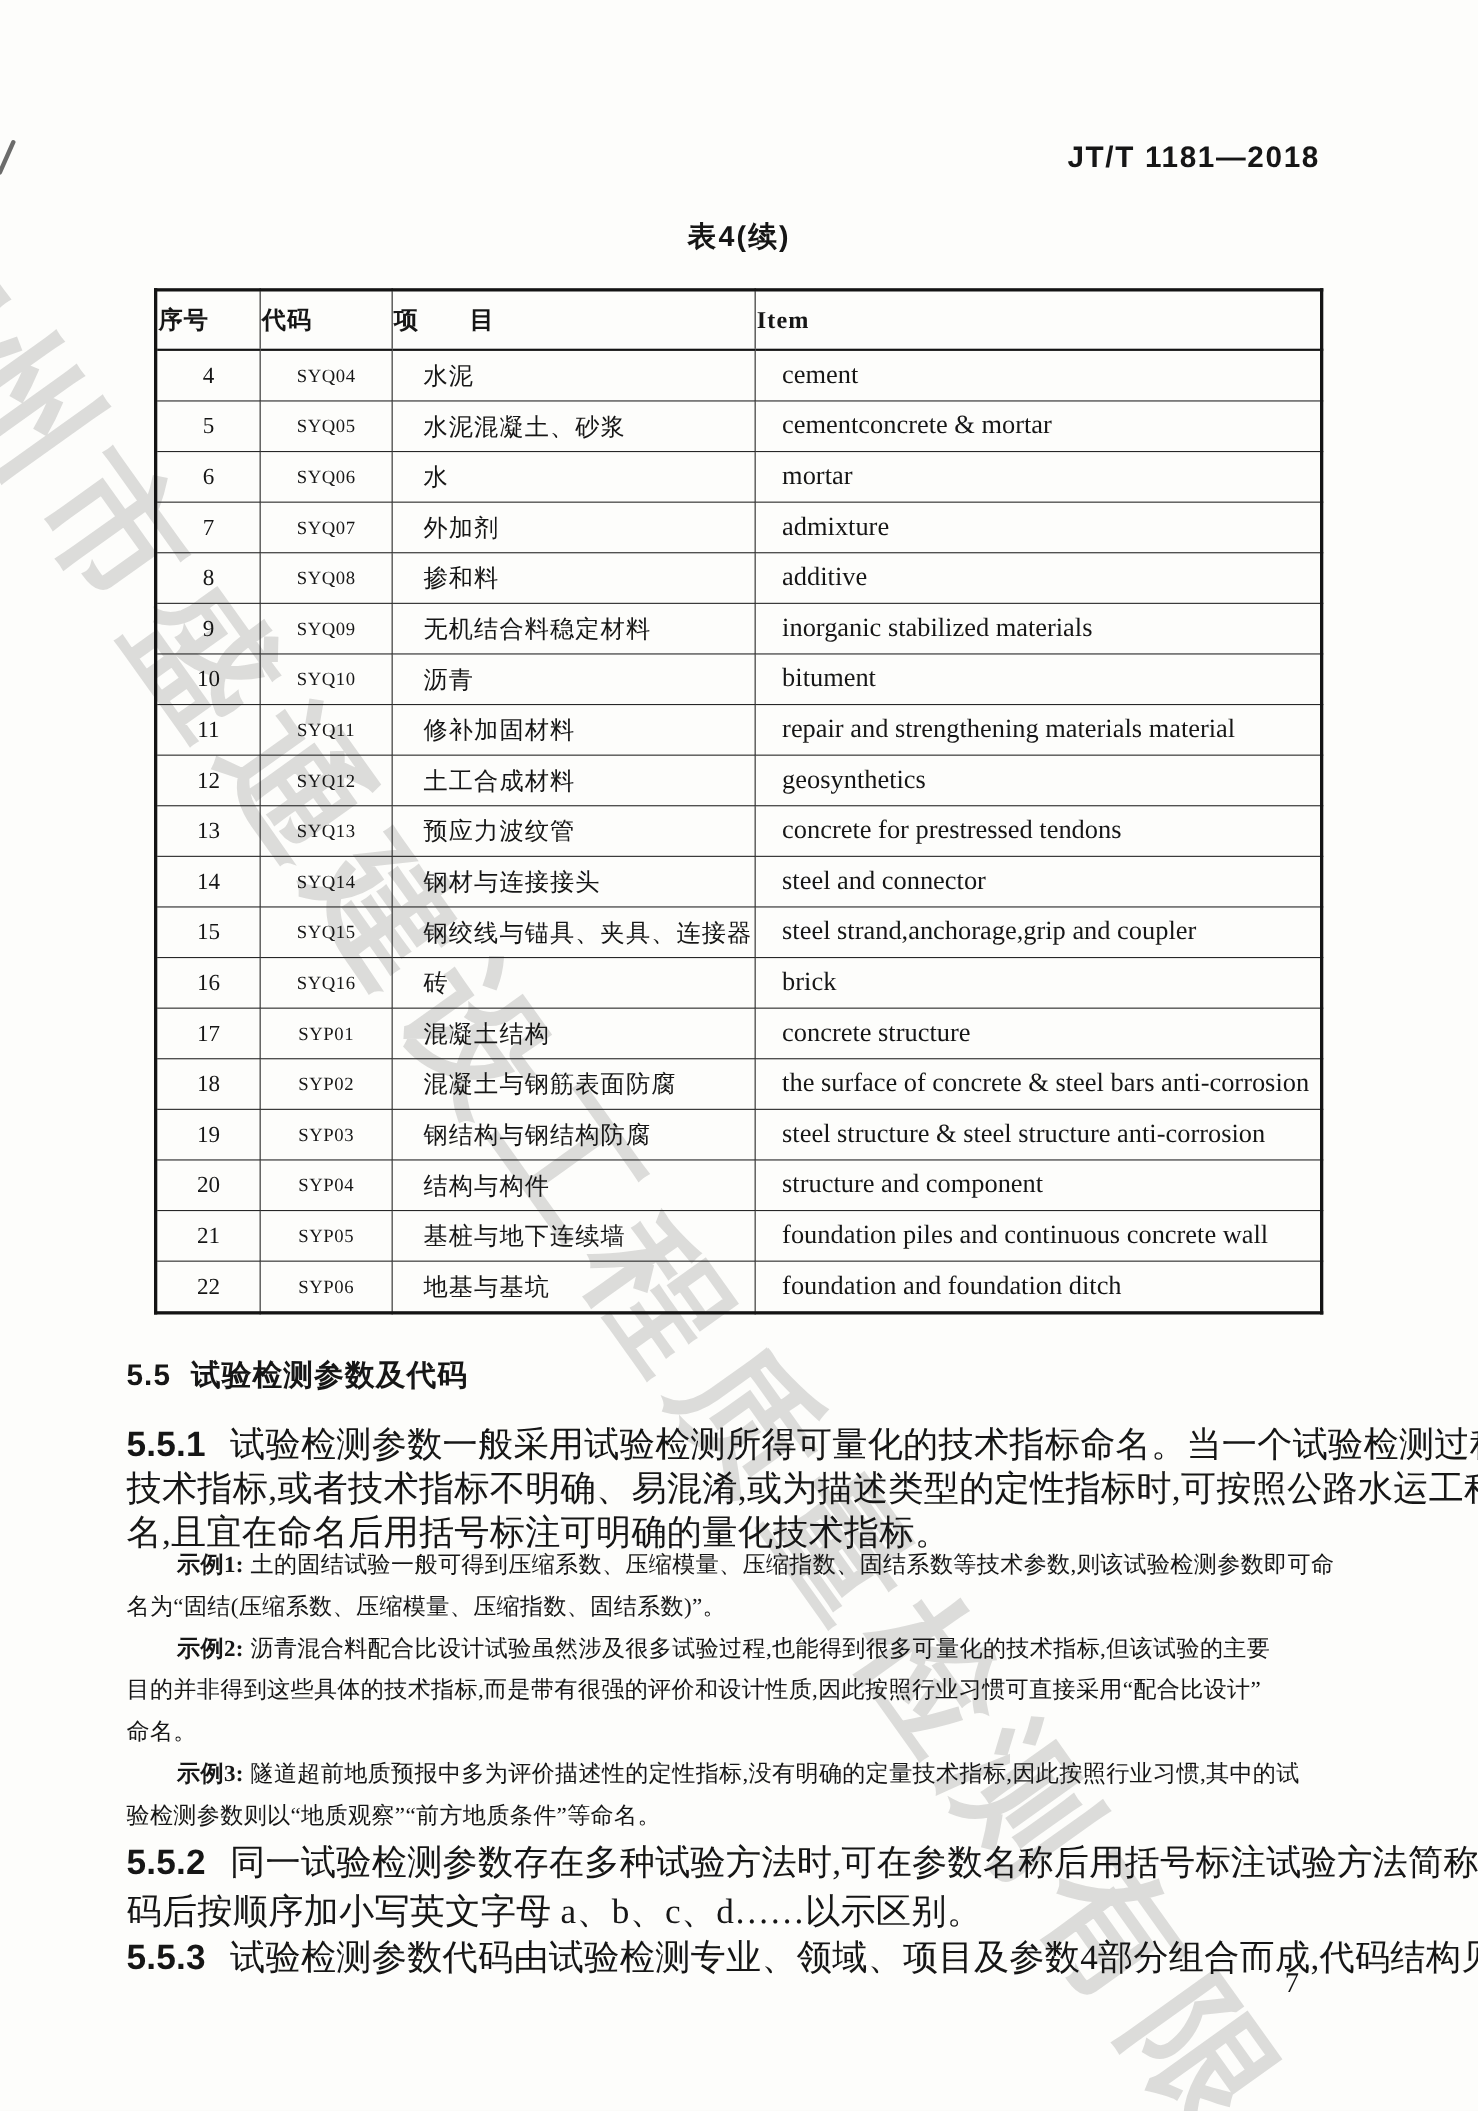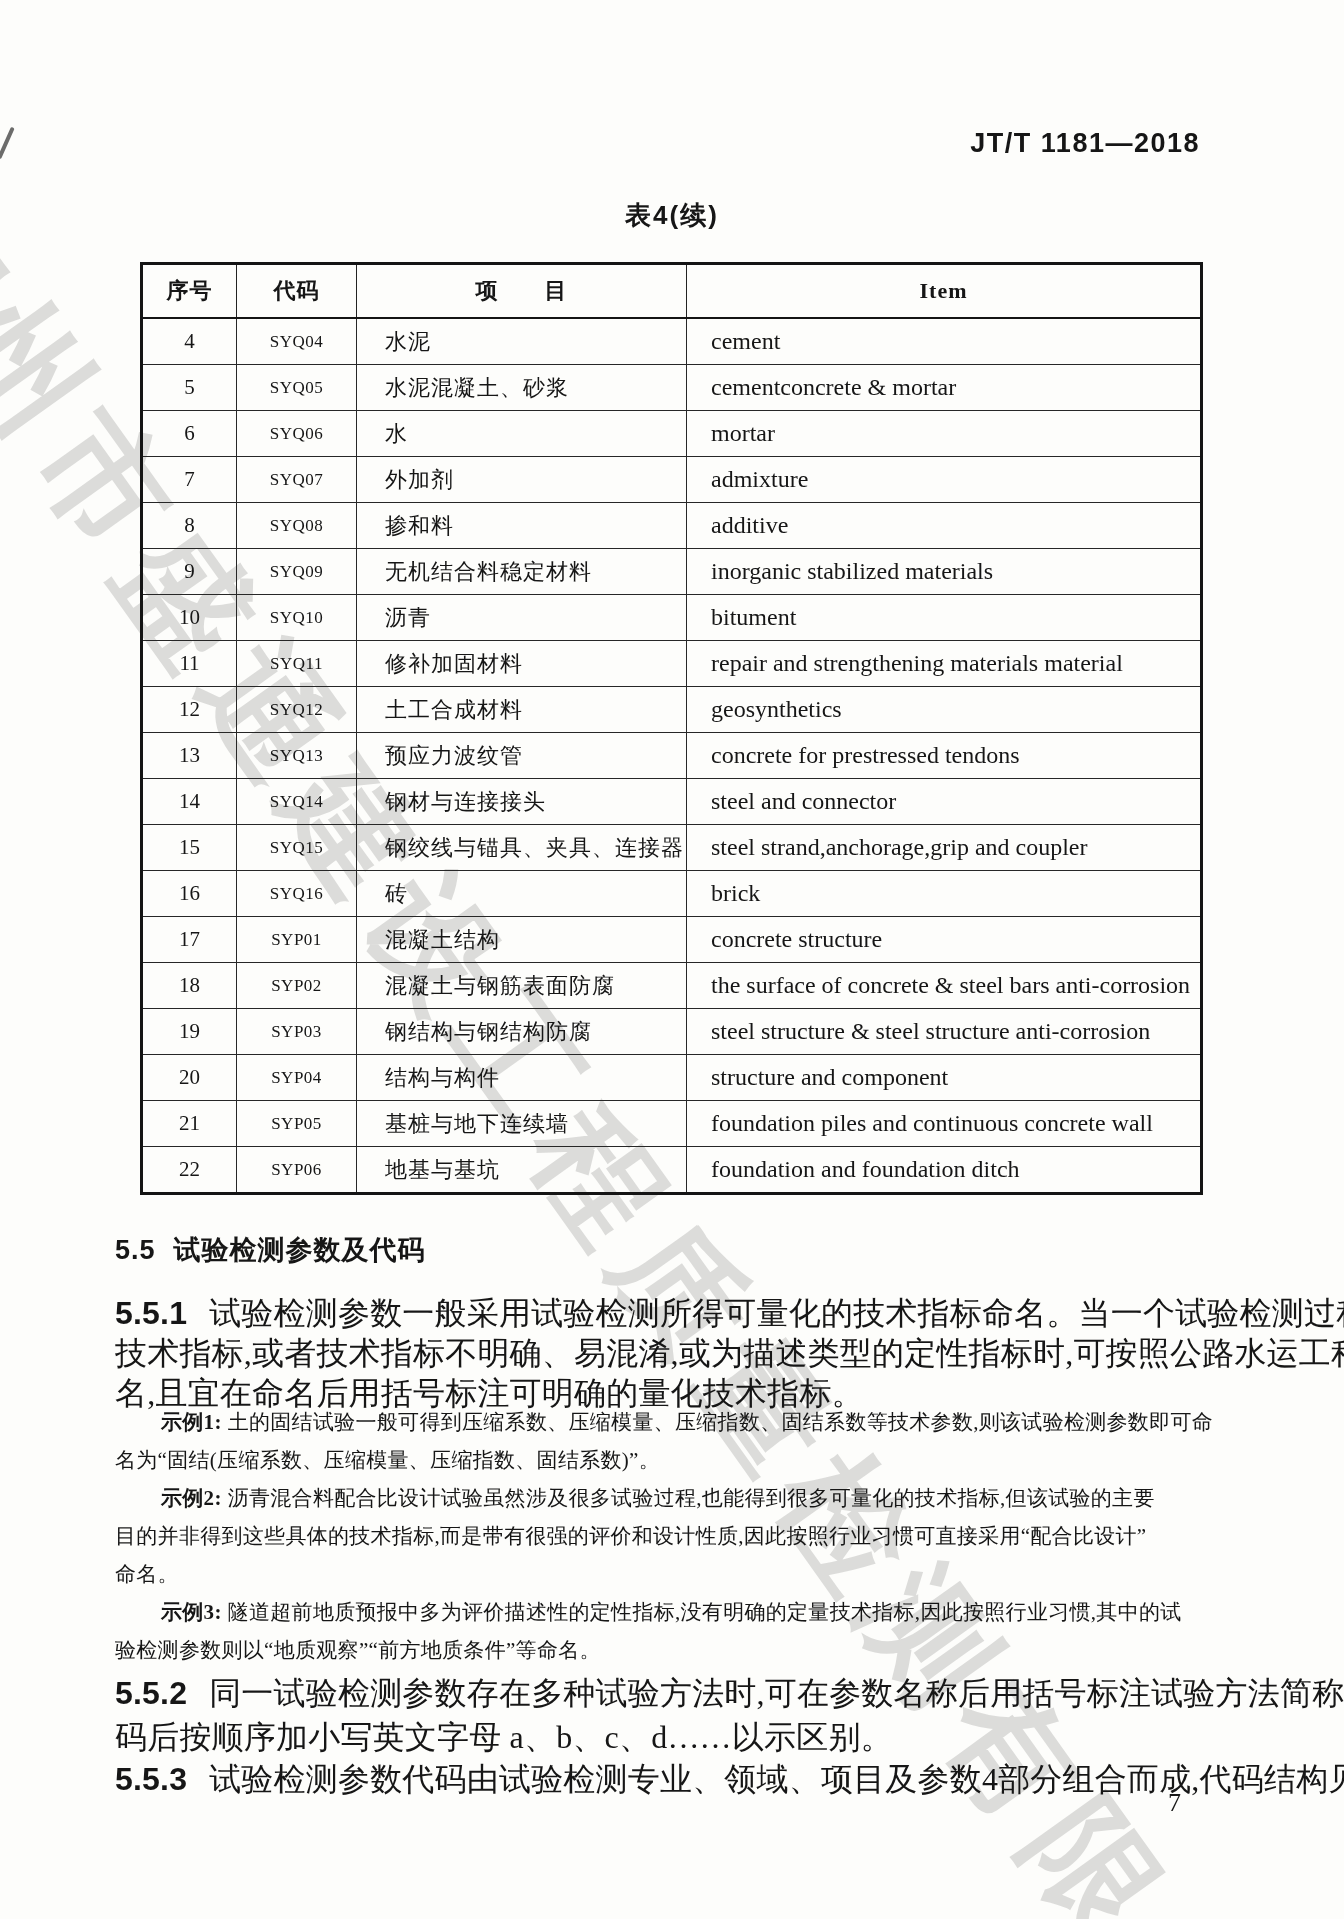--- a/index.html
+++ b/index.html
@@ -67,21 +67,21 @@
   .std-table col.c2{width:120px;}
   .std-table col.c3{width:330px;}
   .std-table col.c4{width:515px;}
   .std-table{border:3px solid #141414;}
   .std-table th{
     height:50px;
     border:1.5px solid #222;
     border-bottom:2.5px solid #141414;
     font-weight:600;
     font-size:22px;
-    text-align:center;
+    text-align:left;
     letter-spacing:1px;
   }
   .std-table td{
     height:45px;
     border:1.4px solid #272727;
     font-size:22px;
     padding:0;
     vertical-align:middle;
   }
   .std-table td.c-seq{text-align:center;font-size:21px;}

